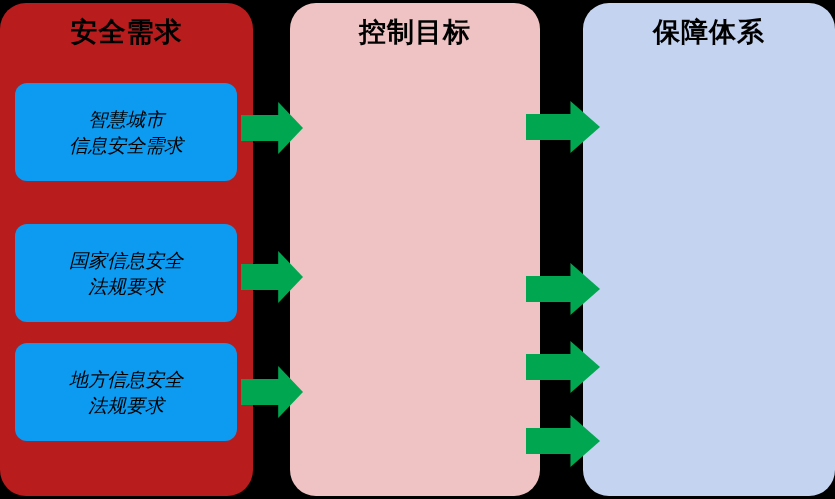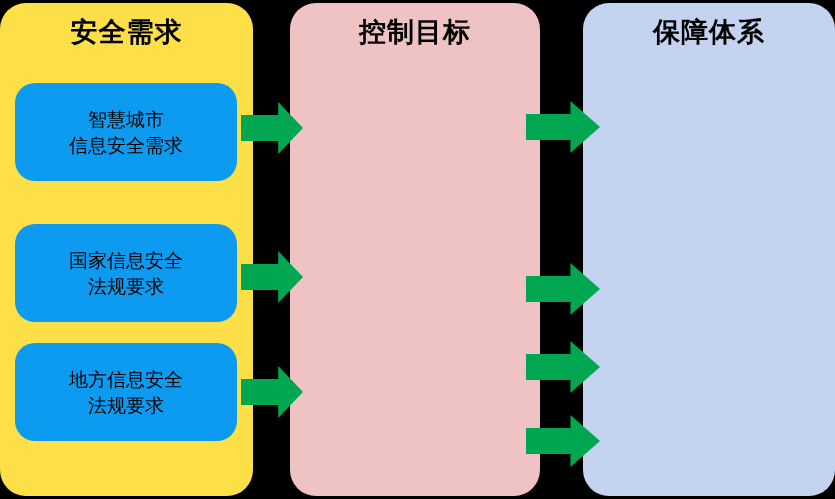--- a/index.html
+++ b/index.html
@@ -20,21 +20,21 @@
   }
 
   
   .panel {
     position: absolute;
     border-radius: 26px;
     box-sizing: border-box;
   }
   #panel-requirements {
     left: 0px; top: 3px; width: 253px; height: 493px;
-    background: #fde047;
+    background: #b91c1c;
   }
   #panel-objectives {
     left: 290px; top: 3px; width: 250px; height: 493px;
     background: #EFC3C3;
   }
   #panel-system {
     left: 583px; top: 3px; width: 252px; height: 493px;
     background: #C4D3F0;
   }
 
@@ -47,23 +47,24 @@
     font-weight: bold;
     color: #000000;
     letter-spacing: 1px;
     line-height: 34px;
   }
 
   
   .bluebox {
     position: absolute;
     background: #0C9BF0;
-    border-radius: 20px;
+    border-radius: 12px;
     box-sizing: border-box;
     color: #000000;
+    font-style: italic;
   }
   .bluebox.centered {
     display: flex;
     align-items: center;
     justify-content: center;
     text-align: center;
   }
   .box-label {
     font-size: 19px;
     line-height: 26px;

